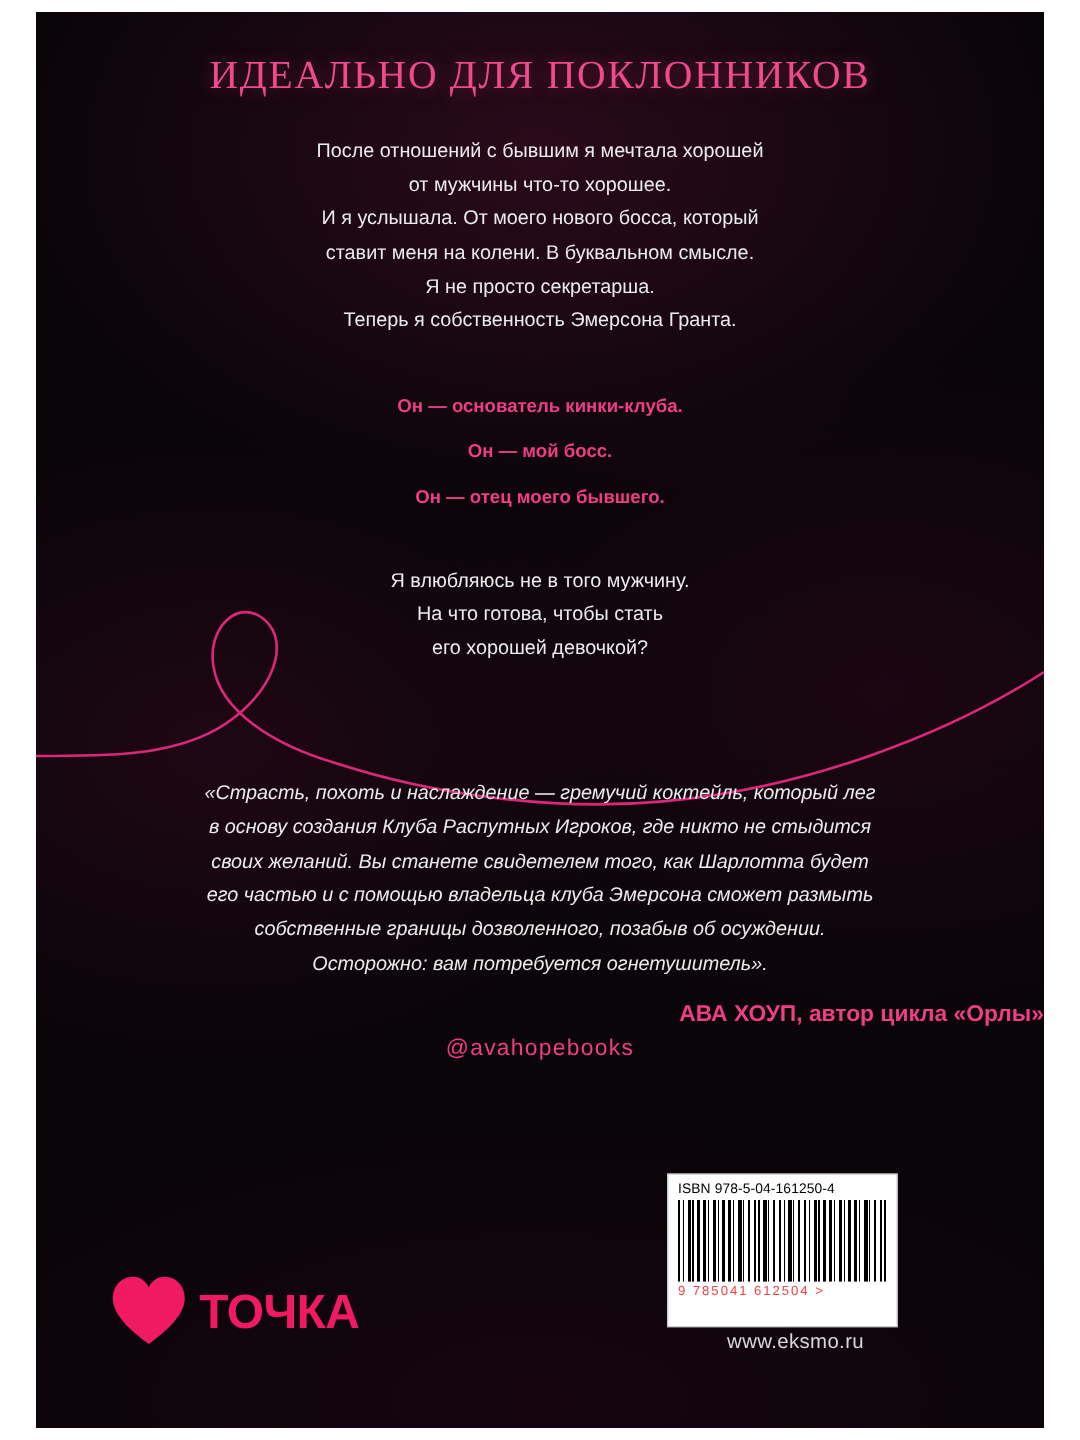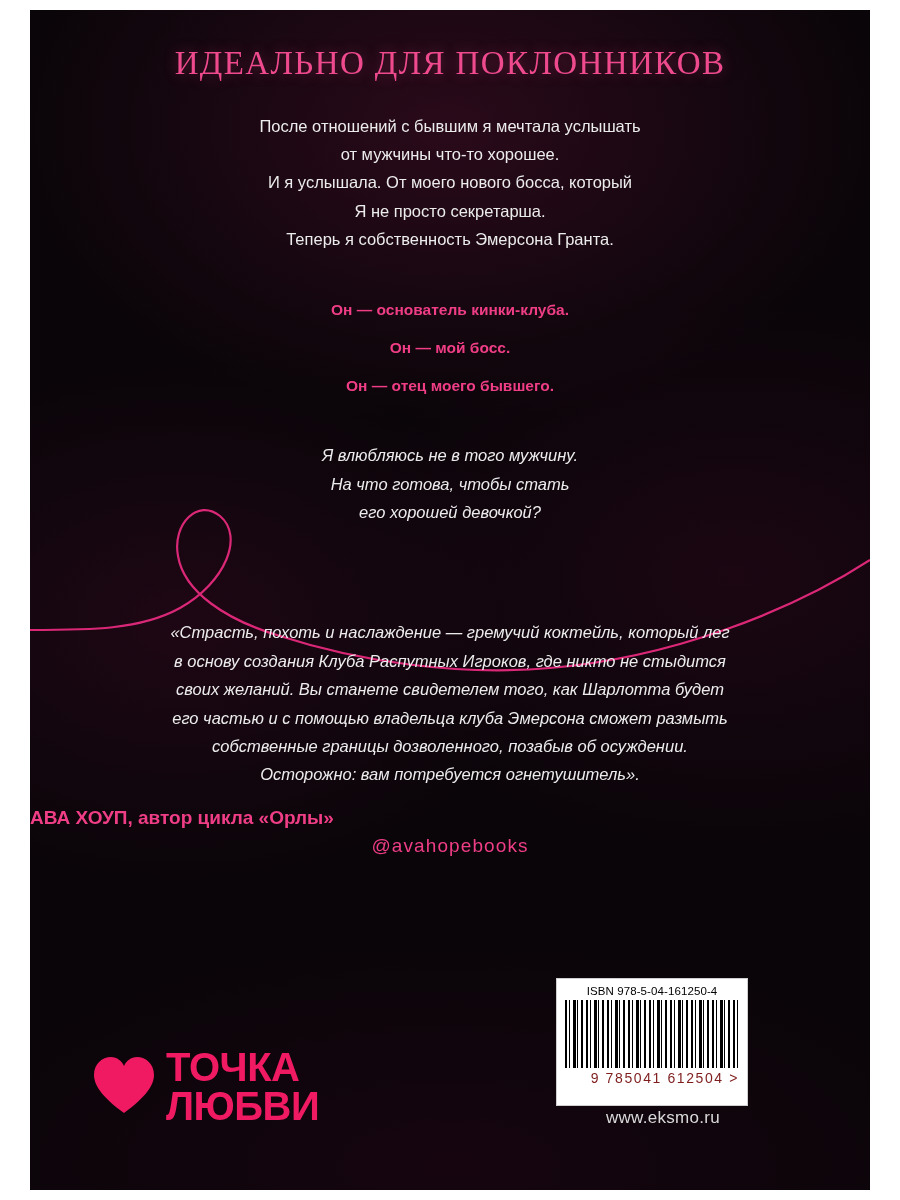--- a/index.html
+++ b/index.html
@@ -74,39 +74,38 @@
   }
   .triplet .t-line { display: block; }
 
   .closing {
     position: relative;
     margin: 36px 80px 0 80px;
     text-align: center;
     color: #ececec;
     font-size: 16.5px;
     line-height: 1.72;
-    font-style: italic;
   }
   .closing .c-line { display: block; }
 
   .review {
     position: relative;
     margin: 92px 58px 0 58px;
     text-align: center;
     color: #ececec;
     font-style: italic;
     font-size: 16.5px;
     line-height: 1.72;
   }
   .review .r-line { display: block; }
 
   .review-author {
     position: relative;
     margin: 18px 0 0 0;
-    text-align: left;
+    text-align: right;
     color: #ef3d86;
     font-size: 19px;
     font-weight: bold;
   }
   .review-handle {
     position: relative;
     margin: 6px 0 0 0;
     text-align: center;
     color: #ef3d86;
     font-size: 19px;
@@ -150,40 +149,39 @@
     width: 192px;
     height: 128px;
     background: #ffffff;
     border: 1px solid #cfcfcf;
     box-sizing: border-box;
     padding: 6px 8px 4px 8px;
   }
   .isbn-text {
     color: #000;
     font-size: 11.5px;
-    text-align: center;
     letter-spacing: 0.1px;
     margin-bottom: 3px;
   }
   .bars {
     height: 68px;
     width: 100%;
     background-image: repeating-linear-gradient(
       to right,
       #000 0px, #000 2px, #fff 2px, #fff 4px,
       #000 4px, #000 5px, #fff 5px, #fff 8px,
       #000 8px, #000 11px, #fff 11px, #fff 12px,
       #000 12px, #000 13px, #fff 13px, #fff 16px,
       #000 16px, #000 18px, #fff 18px, #fff 21px
     );
   }
   .bars-num {
-    color: #7f1d1d;
-    font-size: 14px;
-    text-align: right;
+    color: #ef4444;
+    font-size: 11px;
+    text-align: left;
     letter-spacing: 1.6px;
     margin-top: 2px;
     font-family: "Liberation Sans", sans-serif;
   }
   .site {
     position: absolute;
     right: 150px;
     bottom: 40px;
     color: #d9d9d9;
     font-size: 17px;
@@ -197,23 +195,24 @@
 
   <svg class="swirl" viewBox="0 0 840 250" preserveAspectRatio="none">
     <path d="M 0 150 C 60 150 110 150 150 128 C 196 102 214 56 190 36 C 168 18 142 44 148 76 C 154 112 196 140 250 156 C 330 182 430 196 520 188 C 640 178 760 132 840 80" fill="none" stroke="#e52a7d" stroke-width="2.2" opacity="0.95"></path>
   </svg>
 
   <div class="headline">
     <span class="hl-line">ИДЕАЛЬНО ДЛЯ ПОКЛОННИКОВ</span>
   </div>
 
   <div class="synopsis">
-    <span class="s-line">После отношений с бывшим я мечтала услышать</span>
+    <span class="s-line">После отношений с бывшим я мечтала хорошей</span>
     <span class="s-line">от мужчины что-то хорошее.</span>
     <span class="s-line">И я услышала. От моего нового босса, который</span>
+    <span class="s-line">ставит меня на колени. В буквальном смысле.</span>
     <span class="s-line">Я не просто секретарша.</span>
     <span class="s-line">Теперь я собственность Эмерсона Гранта.</span>
   </div>
 
   <div class="triplet">
     <span class="t-line">Он — основатель кинки-клуба.</span>
     <span class="t-line">Он — мой босс.</span>
     <span class="t-line">Он — отец моего бывшего.</span>
   </div>
 
@@ -236,21 +235,20 @@
   <div class="review-handle">@avahopebooks</div>
 
   <div class="footer">
 
     <div class="logo">
       <svg class="logo-heart" viewBox="0 0 64 64">
         <path d="M32 58 C 10 42 2 30 2 20 C 2 9 10 2 19 2 C 25 2 30 6 32 11 C 34 6 39 2 45 2 C 54 2 62 9 62 20 C 62 30 54 42 32 58 Z" fill="#ef1a62"></path>
       </svg>
       <div class="logo-text">
         <span class="lt-line">ТОЧКА</span>
-        <span class="lt-line">ЛЮБВИ</span>
       </div>
     </div>
 
     <div class="barcode-box">
       <div class="isbn-text">ISBN 978-5-04-161250-4</div>
       <div class="bars"></div>
       <div class="bars-num">9 785041 612504  &gt;</div>
     </div>
 
     <div class="site">www.eksmo.ru</div>

